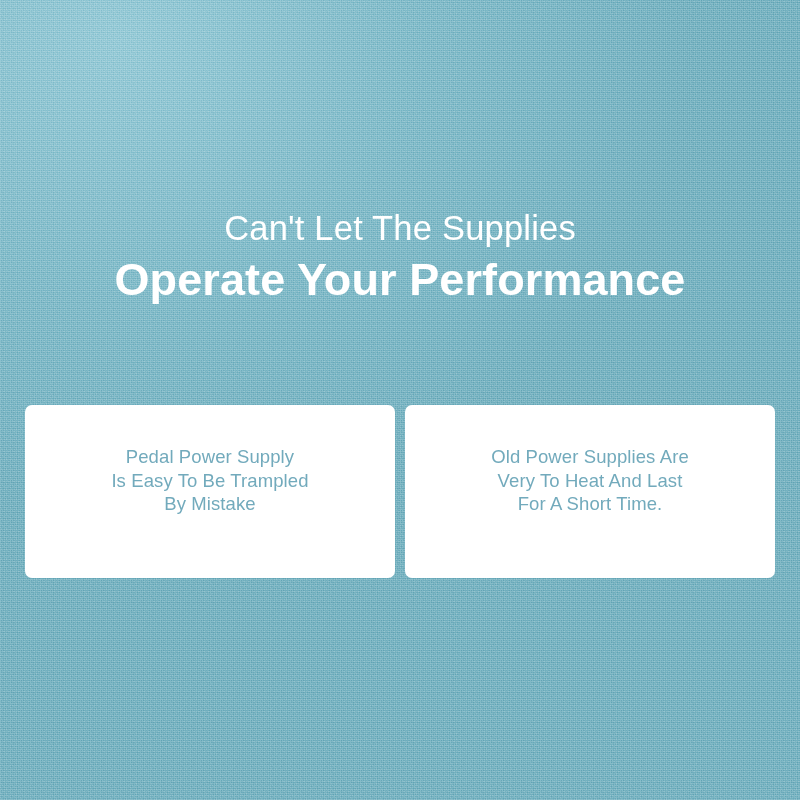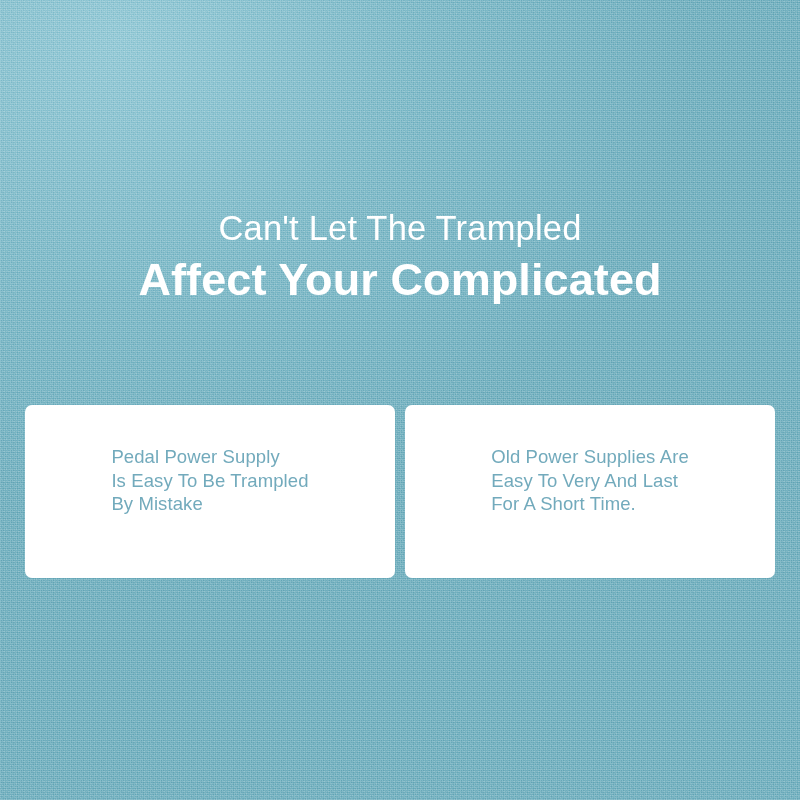--- a/index.html
+++ b/index.html
@@ -124,48 +124,49 @@
     justify-content: center;
     padding: 0 10px 22px 10px;
     overflow: hidden;
   }
 
   .card-text {
     color: #72aabc;
     font-size: 18.5px;
     font-weight: 400;
     line-height: 23.5px;
+    text-align: center;
     letter-spacing: 0.1px;
     white-space: pre-line;
   }
 </style>
 </head>
 <body>
 
 <div id="banner">
 
   <div id="bg-base"></div>
   <div id="bg-light"></div>
   <div id="bg-noise"></div>
   <div id="bg-noise2"></div>
 
   <div id="headline">
-    <span class="headline-line-1">Can't Let The Trampled</span>
-    <span class="headline-line-2">Affect Your Complicated</span>
+    <span class="headline-line-1">Can't Let The Supplies</span>
+    <span class="headline-line-2">Operate Your Performance</span>
   </div>
 
   <div id="cards-row">
 
     <div class="feature-card">
       <span class="card-text">Pedal Power Supply
 Is Easy To Be Trampled
 By Mistake</span>
     </div>
 
     <div class="feature-card">
       <span class="card-text">Old Power Supplies Are
-Easy To Very And Last
+Very To Heat And Last
 For A Short Time.</span>
     </div>
 
 
   </div>
 </div>
 
 </body></html>

